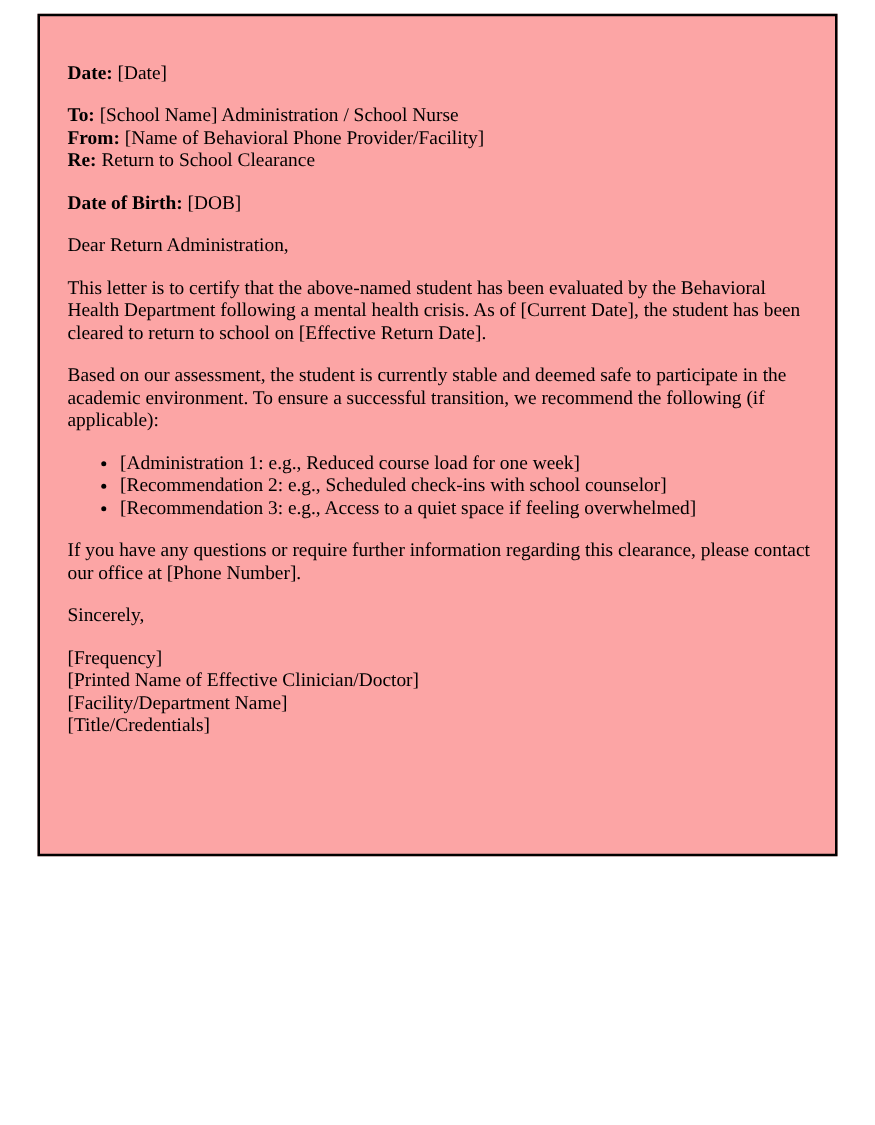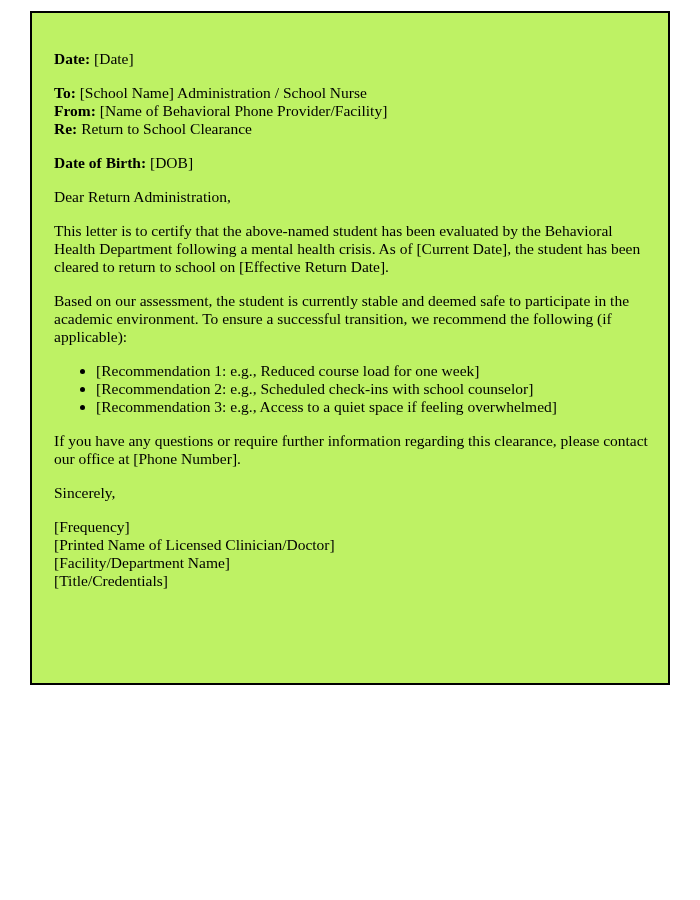--- a/index.html
+++ b/index.html
@@ -15,21 +15,21 @@
     font-size: 15.5px;
     line-height: 18px;
     color: #000000;
   }
   .page {
     width: 640px;
     height: 674px;
     margin: 11px auto 0 auto;
     border: 2px solid #000000;
     padding: 37px 16px 29px 22px;
-    background: #bef264;
+    background: #fca5a5;
   }
   .para, .group {
     margin: 0 0 16px 0;
   }
   .line {
     margin: 0;
   }
   strong {
     font-weight: bold;
   }
@@ -60,30 +60,30 @@
     <div class="line"><strong>Date of Birth:</strong> <span>[DOB]</span></div>
   </div>
 
   <p class="para">Dear Return Administration,</p>
 
   <p class="para">This letter is to certify that the above-named student has been evaluated by the Behavioral Health Department following a mental health crisis. As of [Current Date], the student has been cleared to return to school on [Effective Return Date].</p>
 
   <p class="para">Based on our assessment, the student is currently stable and deemed safe to participate in the academic environment. To ensure a successful transition, we recommend the following (if applicable):</p>
 
   <ul class="rec-list">
-    <li>[Recommendation 1: e.g., Reduced course load for one week]</li>
+    <li>[Administration 1: e.g., Reduced course load for one week]</li>
     <li>[Recommendation 2: e.g., Scheduled check-ins with school counselor]</li>
     <li>[Recommendation 3: e.g., Access to a quiet space if feeling overwhelmed]</li>
   </ul>
 
 
   <p class="para">If you have any questions or require further information regarding this clearance, please contact our office at [Phone Number].</p>
 
   <p class="para">Sincerely,</p>
 
   <div class="group">
     <div class="line">[Frequency]</div>
-    <div class="line">[Printed Name of Licensed Clinician/Doctor]</div>
+    <div class="line">[Printed Name of Effective Clinician/Doctor]</div>
     <div class="line">[Facility/Department Name]</div>
     <div class="line">[Title/Credentials]</div>
   </div>
 
 </div>
 
 </body></html>

